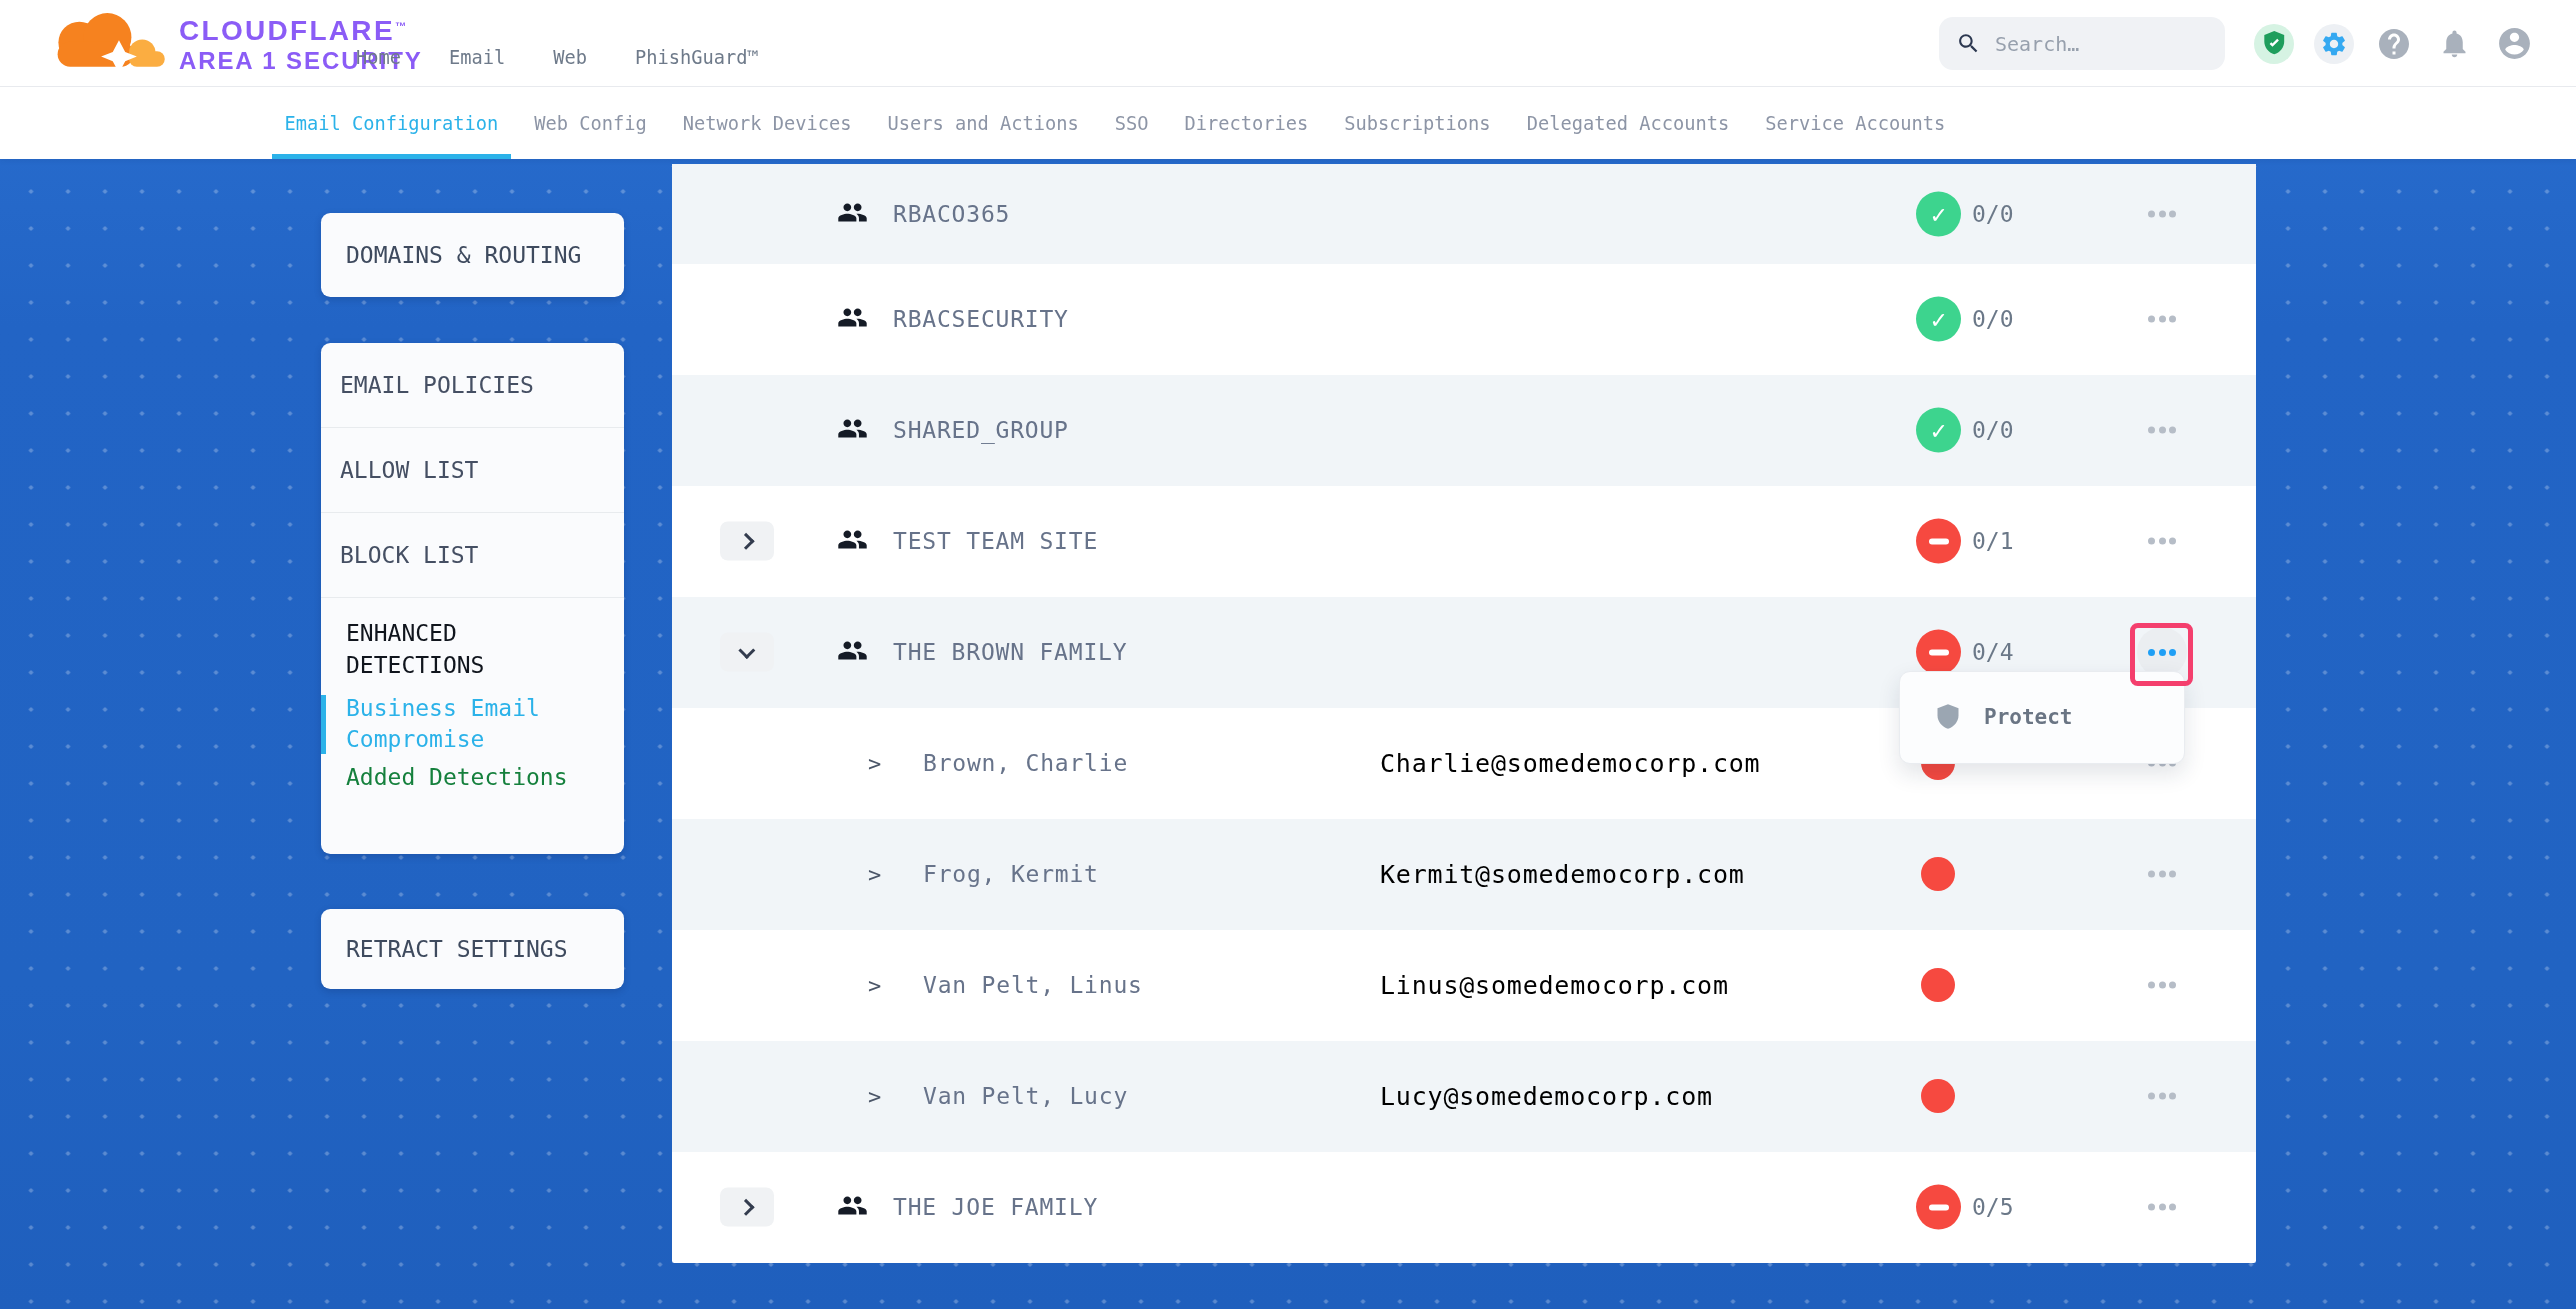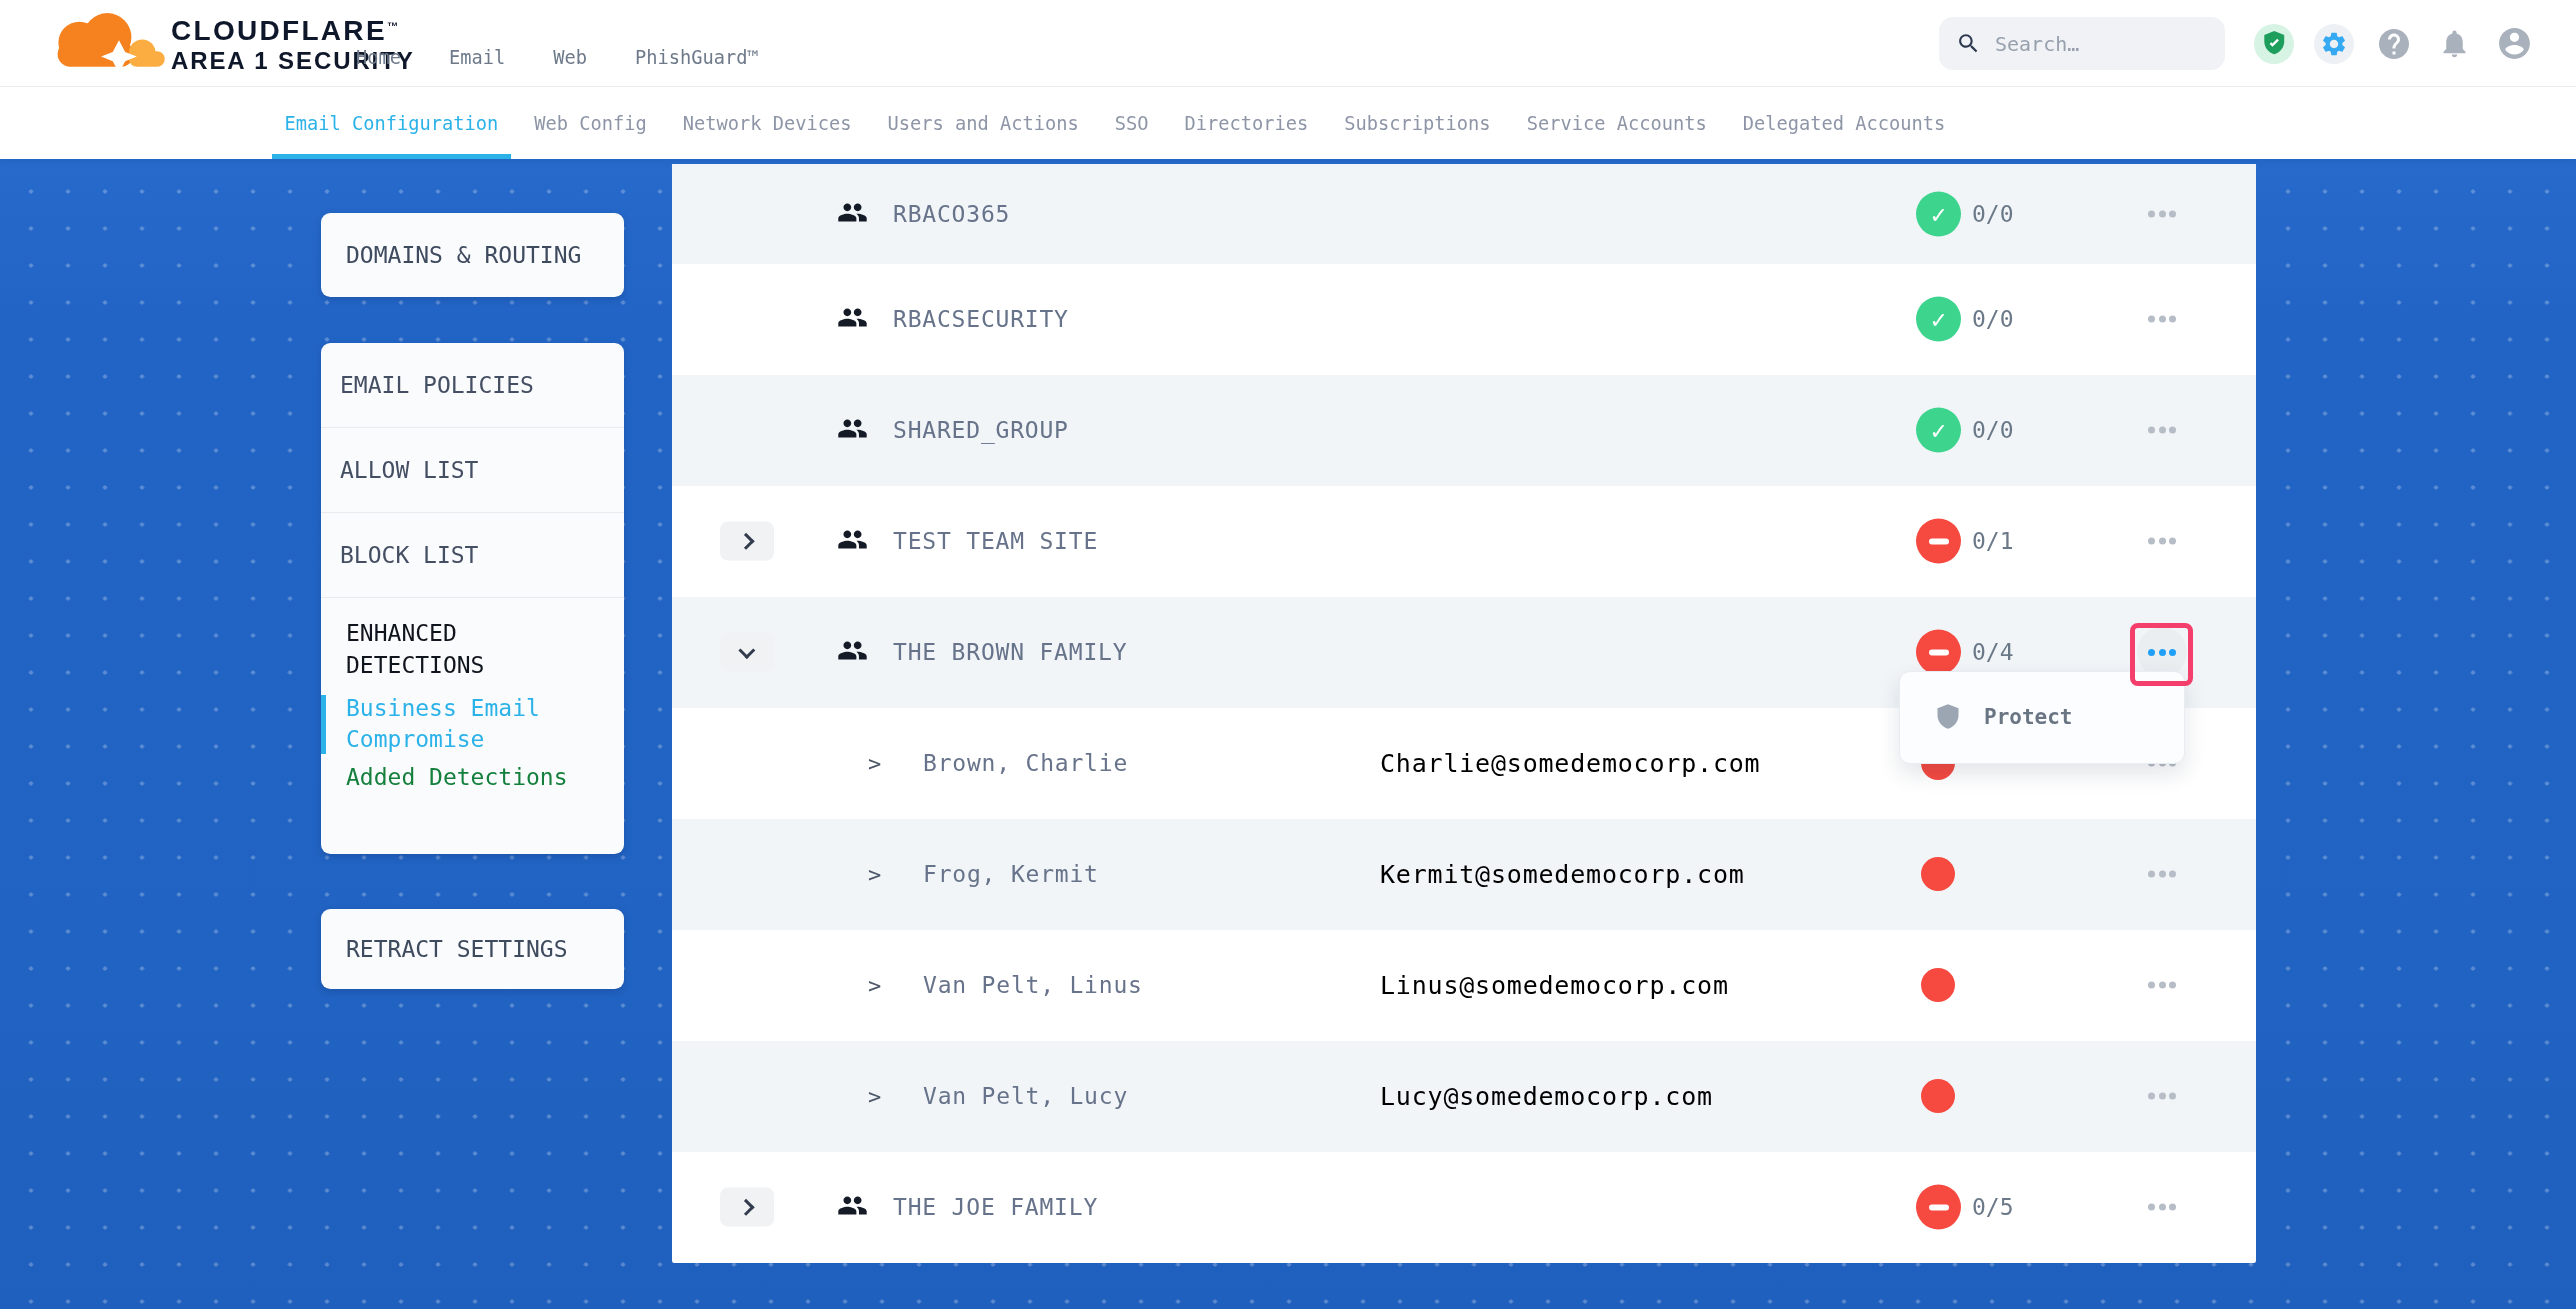--- a/index.html
+++ b/index.html
@@ -9,21 +9,21 @@
     background:
       radial-gradient(rgba(255,255,255,.26) 1.9px, transparent 2.3px) 12.5px 25px / 37px 37px,
       linear-gradient(180deg,#2a6fd0 0%, #2264c5 25%, #2163c2 75%, #1f5fbd 100%);
     position:relative;
   }
 
   
   .header { position:absolute; left:0; top:0; width:2576px; height:87px; background:#fff;
     border-bottom:0.8px solid #e8eaee; z-index:20; }
   .logo-wrap { position:absolute; left:39px; top:6.2px; display:flex; align-items:center; }
-  .brand-text { margin-left:0; font-family:"Liberation Sans", sans-serif; color:#0f172a; }
+  .brand-text { margin-left:8px; font-family:"Liberation Sans", sans-serif; color:#8b5cf6; }
   .brand-main { font-size:28px; font-weight:800; letter-spacing:2.3px; line-height:31px; }
   .brand-main sup { font-size:11px; letter-spacing:0; }
   .brand-sub { font-size:24px; font-weight:700; letter-spacing:1.9px; line-height:30px; }
   .top-nav { position:absolute; left:356px; top:0; height:87px; display:flex; align-items:center; gap:48px; }
   .nav-link { font-size:18.7px; color:#6e7a8a; cursor:pointer;margin-top:28px; }
   .search-box { position:absolute; left:1939px; top:17px; width:286px; height:53px; background:#f0f2f5;
     border-radius:14px; display:flex; align-items:center; padding-left:17px; gap:14px; }
   .search-box input { border:none; outline:none; background:transparent; font-family:"DejaVu Sans Mono",monospace;
     font-size:20px; color:#3a4354; width:187px; }
   .search-box input::placeholder { color:#97a0ad; }
@@ -163,22 +163,22 @@
 </div>
 
 <div class="subnav" id="tab-bar">
     <div class="tab active">Email Configuration</div>
     <div class="tab">Web Config</div>
     <div class="tab">Network Devices</div>
     <div class="tab">Users and Actions</div>
     <div class="tab">SSO</div>
     <div class="tab">Directories</div>
     <div class="tab">Subscriptions</div>
+    <div class="tab">Delegated Accounts</div>
     <div class="tab">Service Accounts</div>
-    <div class="tab">Delegated Accounts</div>
   </div>
 
 <div class="content">
 
   <div class="sb-card sb-card1">
     <div class="sb-label">DOMAINS &amp; ROUTING</div>
   </div>
 
   <div class="sb-card sb-card2">
     <div id="policies-list">

